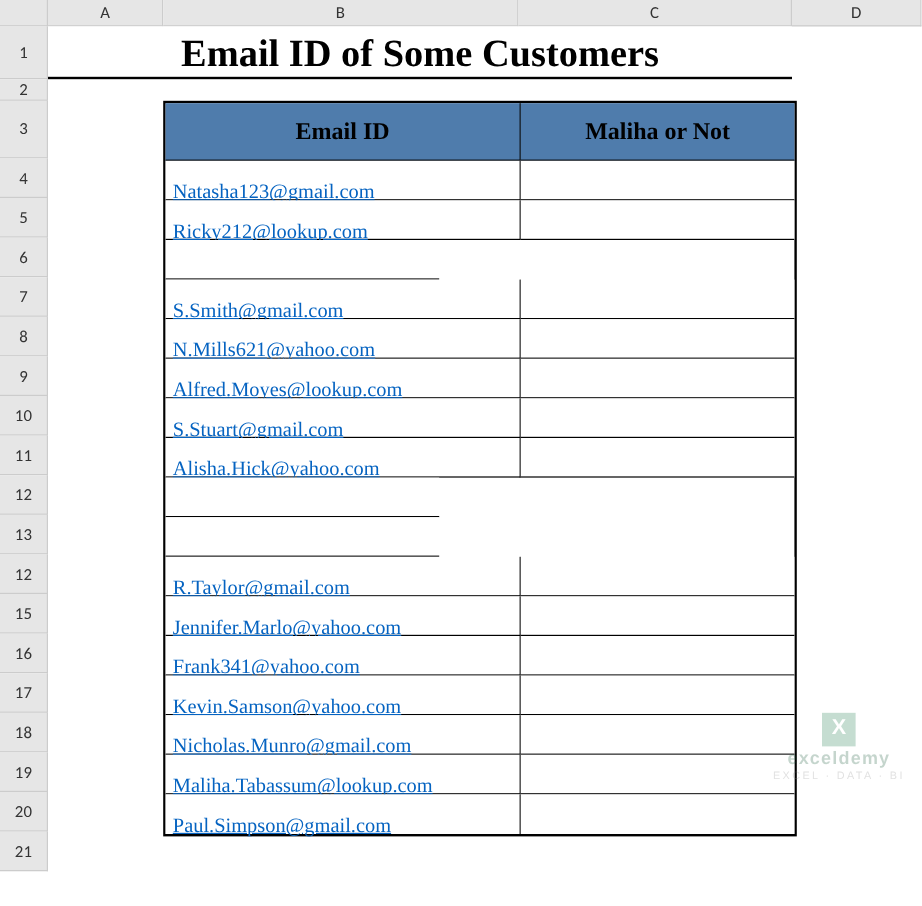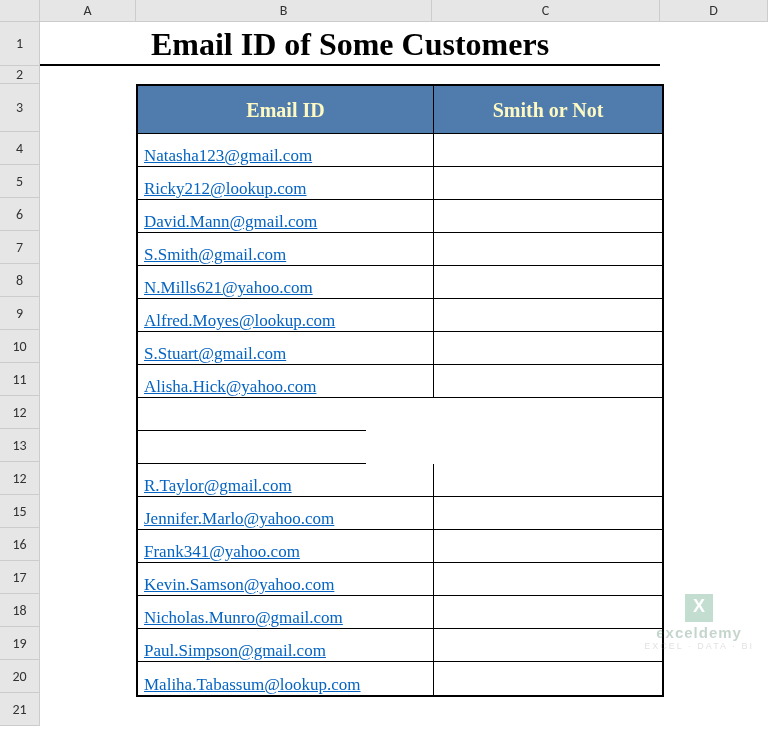--- a/index.html
+++ b/index.html
@@ -81,41 +81,41 @@
   .tablewrap {
     position: absolute;
     top: 84px;
     left: 136px;
     border: 2px solid #000;
     background: #fff;
   }
   .theadrow { display: flex; }
   .th {
     background: #4f7cac;
-    color: #fef9c3;
+    color: #000000;
     font-family: "Times New Roman", serif;
     font-weight: bold;
     font-size: 20px;
     text-align: center;
     height: 48px;
     line-height: 48px;
     border-right: 1px solid #000;
     border-bottom: 1px solid #000;
   }
   .th:last-child { border-right: none; }
   .thB { width: 296px; }
   .thC { width: 228px; }
   .tbody .trow { display: flex; }
   .td {
     height: 33px;
     border-right: 1px solid #000;
     border-bottom: 1px solid #000;
-    padding: 0 6px;
+    padding: 16px 6px;
     display: flex;
-    align-items: flex-end;
+    align-items: flex-start;
     font-family: "Times New Roman", serif;
     font-size: 17px;
     background: #fff;
   }
   .td:last-child { border-right: none; }
   .tbody .trow:last-child .td { border-bottom: none; }
   .tdB { width: 296px; }
   .tdC { width: 228px; }
   .emaillink {
     color: #0563c1;
@@ -185,39 +185,36 @@
     <div class="rowhead rhN">19</div>
     <div class="rowhead rhN">20</div>
     <div class="rowhead rhN">21</div>
   </div>
 
   <div class="title">Email ID of Some Customers</div>
 
   <div class="tablewrap">
     <div class="theadrow">
       <div class="th thB">Email ID</div>
-      <div class="th thC">Smith or Not</div>
+      <div class="th thC">Maliha or Not</div>
     </div>
     <div class="tbody" id="tbody">
         <div class="trow">
           <div class="td tdB">
             <span class="emaillink">Natasha123@gmail.com</span>
           </div>
           <div class="td tdC"></div>
         </div>
         <div class="trow">
           <div class="td tdB">
             <span class="emaillink">Ricky212@lookup.com</span>
           </div>
           <div class="td tdC"></div>
         </div>
         <div class="trow">
-          <div class="td tdB">
-            <span class="emaillink">David.Mann@gmail.com</span>
-          </div>
           <div class="td tdC"></div>
         </div>
         <div class="trow">
           <div class="td tdB">
             <span class="emaillink">S.Smith@gmail.com</span>
           </div>
           <div class="td tdC"></div>
         </div>
         <div class="trow">
           <div class="td tdB">
@@ -274,27 +271,27 @@
           <div class="td tdC"></div>
         </div>
         <div class="trow">
           <div class="td tdB">
             <span class="emaillink">Nicholas.Munro@gmail.com</span>
           </div>
           <div class="td tdC"></div>
         </div>
         <div class="trow">
           <div class="td tdB">
+            <span class="emaillink">Maliha.Tabassum@lookup.com</span>
+          </div>
+          <div class="td tdC"></div>
+        </div>
+        <div class="trow">
+          <div class="td tdB">
             <span class="emaillink">Paul.Simpson@gmail.com</span>
-          </div>
-          <div class="td tdC"></div>
-        </div>
-        <div class="trow">
-          <div class="td tdB">
-            <span class="emaillink">Maliha.Tabassum@lookup.com</span>
           </div>
           <div class="td tdC"></div>
         </div>
       </div>
   </div>
 
 </div>
 
 <div class="watermark">
   <div class="wm-icon"></div>

